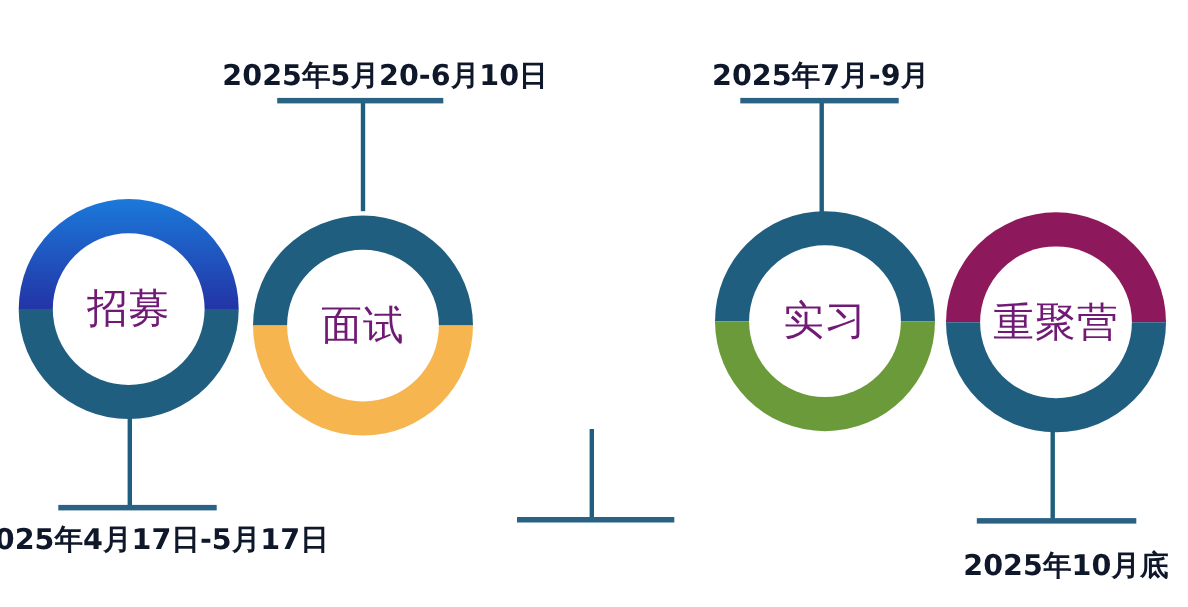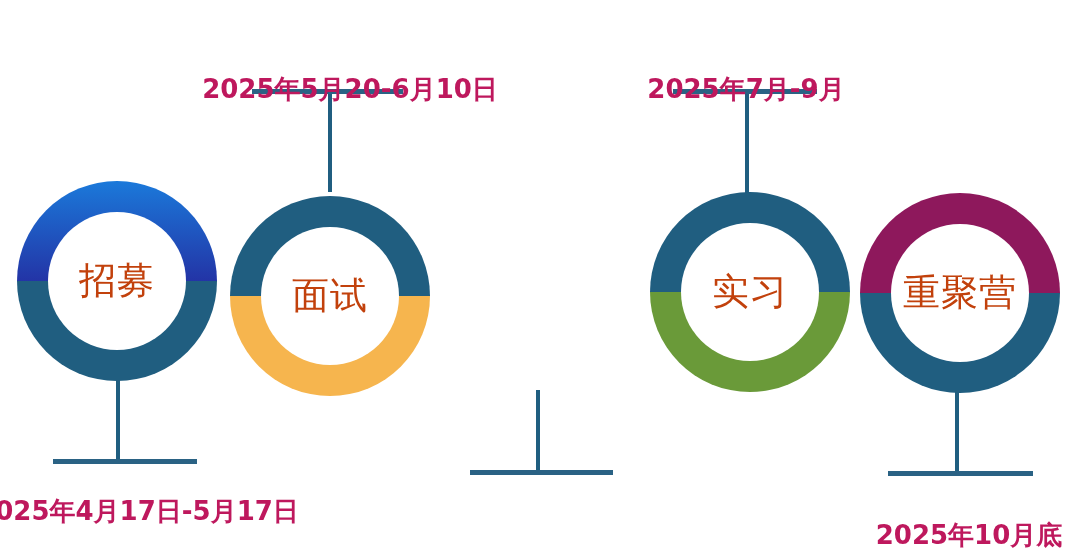--- a/index.html
+++ b/index.html
@@ -10,29 +10,29 @@
   .stage{position:absolute;width:200px;height:200px;}
   .half{position:absolute;left:0;width:200px;height:100px;}
   .half.top{top:0;border-radius:100px 100px 0 0;}
   .half.bottom{top:100px;border-radius:0 0 100px 100px;}
   .inner{
     position:absolute;left:31px;top:31px;width:138px;height:138px;
     background:#ffffff;border-radius:50%;
   }
   .stage-label{
     position:absolute;left:50%;top:50%;transform:translate(-50%,-50%);
-    font-size:37px;color:#c2410c;white-space:nowrap;letter-spacing:1px;
+    font-size:37px;color:#701a75;white-space:nowrap;letter-spacing:1px;
     text-shadow:-2px -2px 0 #fff,2px -2px 0 #fff,-2px 2px 0 #fff,2px 2px 0 #fff,0 0 4px #fff;
     z-index:3;
   }
   .vline{position:absolute;width:4px;background:#205E80;}
   .hline{position:absolute;height:5px;background:#2A6284;}
   .date{
     position:absolute;transform:translateX(-50%);
-    font-size:26px;font-weight:bold;color:#be185d;white-space:nowrap;line-height:30px;margin-top:20px;
+    font-size:26px;font-weight:bold;color:#0f172a;white-space:nowrap;line-height:30px;
   }
 </style>
 </head>
 <body>
 
 <div id="canvas">
 
   <div class="vline" style="left:116px;top:379px;height:82px"></div>
   <div class="vline" style="left:328px;top:92px;height:100px"></div>
   <div class="vline" style="left:536px;top:390px;height:82px"></div>

